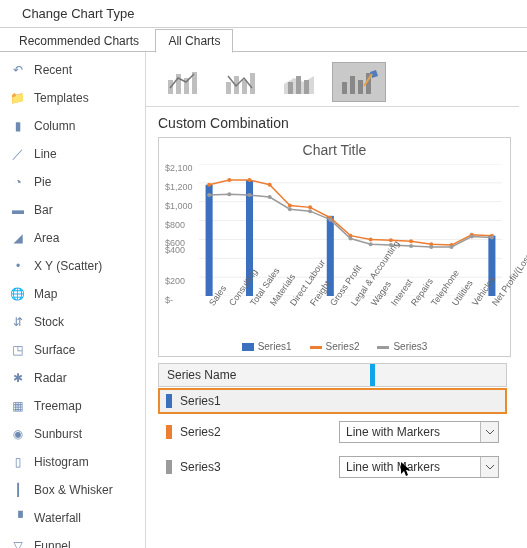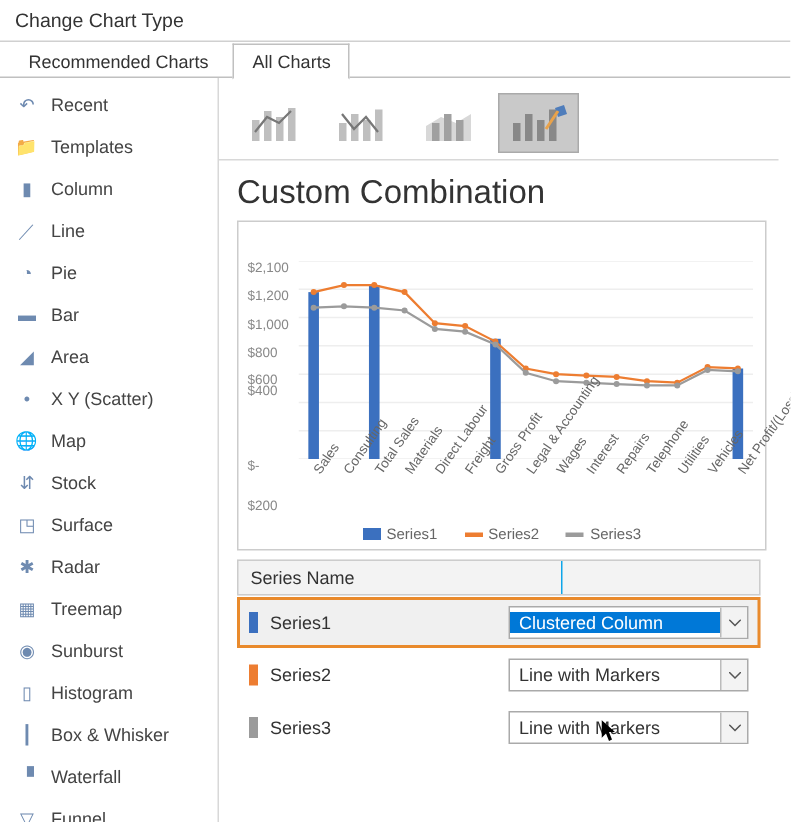--- a/index.html
+++ b/index.html
@@ -7,21 +7,21 @@
     margin: 0;
     font-family: "Segoe UI", Tahoma, sans-serif;
     font-size: 12px;
     background: #fff;
     color: #333;
     width: 527px;
     height: 548px;
     overflow: hidden;
   }
   .window-title {
-    padding: 6px 10px;
+    padding: 6px 22px;
     font-size: 13px;
     border-bottom: 1px solid #d0d0d0;
   }
   .tabs {
     position: relative;
     padding: 0 6px;
     border-bottom: 1px solid #c0c0c0;
     height: 24px;
   }
   .tab {
@@ -73,21 +73,21 @@
     border-bottom: 1px solid #d8d8d8;
   }
   .subtype-btn {
     width: 54px; height: 40px;
     border: 1px solid transparent;
     display:flex; align-items:center; justify-content:center;
     cursor:pointer;
   }
   .subtype-btn.active { background:#c9c9c9; border:1px solid #aaa; }
   .subtype-name {
-    font-size: 22px;
+    font-size: 14px;
     font-weight: 300;
     color: #333;
     padding: 8px 0 6px 12px;
   }
   .preview {
     margin: 0 8px 6px 12px;
     border: 1px solid #ccc;
     height: 220px;
     position: relative;
     background:#fff;
@@ -128,21 +128,21 @@
     font-size: 12px;
     padding: 4px 0 2px 12px;
   }
   .grid-head {
     display:flex;
     background:#f3f3f3;
     border:1px solid #ccc;
     margin: 2px 12px 0 12px;
     font-size:12px;
   }
-  .grid-head .c1 { width: 216px; padding:4px 8px; border-right:1px solid #0ea5e9; }
+  .grid-head .c1 { width: 216px; padding:4px 8px; border-right:5px solid #0ea5e9; }
   .grid-head .c2 { flex:1; padding:4px 8px; }
 
   .series-row {
     display:flex;
     align-items:center;
     margin: 1px 12px 0 12px;
     padding: 6px 8px;
     background:#fff;
   }
   .series-row.hl {
@@ -298,20 +298,21 @@
             <rect x="26" y="5" width="5" height="21" fill="#888"></rect>
           <path d="M30 4 l6 -2 l2 6 l-6 2 z" fill="#4f7dbb"></path>
           <path d="M24 18 l8 -12" stroke="#e9a24a" stroke-width="2"></path>
         </svg>
       </div>
     </div>
 
     <div class="subtype-name">Custom Combination</div>
 
     <div class="preview">
+      <div class="chart-title">Chart Title</div>
       <div class="plot-area" id="plot">
         <svg id="plotsvg" width="100%" height="100%" preserveAspectRatio="none" viewBox="0 0 303 132">
             <line x1="0" x2="303" y1="0" y2="0" stroke="#eee"></line>
             <line x1="0" x2="303" y1="18.857142857142858" y2="18.857142857142858" stroke="#eee"></line>
             <line x1="0" x2="303" y1="37.714285714285715" y2="37.714285714285715" stroke="#eee"></line>
             <line x1="0" x2="303" y1="56.57142857142857" y2="56.57142857142857" stroke="#eee"></line>
             <line x1="0" x2="303" y1="75.42857142857143" y2="75.42857142857143" stroke="#eee"></line>
             <line x1="0" x2="303" y1="94.28571428571429" y2="94.28571428571429" stroke="#eee"></line>
             <line x1="0" x2="303" y1="113.14285714285714" y2="113.14285714285714" stroke="#eee"></line>
             <line x1="0" x2="303" y1="132" y2="132" stroke="#eee"></line>
@@ -370,47 +371,37 @@
           <div class="xcat" style="left: 310.7px; top: 164px;">Vehicles</div>
           <div class="xcat" style="left: 330.9px; top: 164px;">Net Profit/(Loss)</div>
         </div>
       <div id="yticks">
           <div class="ytick" style="top: 20px;">$2,100</div>
           <div class="ytick" style="top: 38.8571px;">$1,200</div>
           <div class="ytick" style="top: 57.7143px; text-align: right;">$1,000</div>
           <div class="ytick" style="top: 76.5714px;">$800</div>
           <div class="ytick" style="top: 95.4286px;">$600</div>
           <div class="ytick" style="top: 102px;">$400</div>
-          <div class="ytick" style="top: 133.143px; margin-top: 46px;">$200</div>
+          <div class="ytick" style="top: 133.143px;">$200</div>
           <div class="ytick" style="top: 152px;">$-</div>
         </div>
       <div class="legend">
         <span><span class="sw" style="background:#3b70bf;height:8px;"></span><span>Series1</span></span>
         <span><span class="sw" style="background:#ed7d31"></span><span>Series2</span></span>
         <span><span class="sw" style="background:#9b9b9b"></span><span>Series3</span></span>
       </div>
     </div>
 
     <div class="grid-head">
       <div class="c1">Series Name</div>
     </div>
     <div id="series-rows">
         <div class="series-row hl">
           <div class="swatch" style="background: rgb(59, 112, 191);"></div>
           <div class="series-name">Series1</div>
-          <div class="type-cell">
-            <div class="combo blue">
-              <div class="txt">Clustered Column</div>
-              <div class="caret">
-                <svg width="8" height="5">
-                  <polyline points="0,0 4,4 8,0" fill="none" stroke="#555" stroke-width="1"></polyline>
-                </svg>
-              </div>
-            </div>
-          </div>
         </div>
         <div class="series-row">
           <div class="swatch" style="background: rgb(237, 125, 49);"></div>
           <div class="series-name">Series2</div>
           <div class="type-cell">
             <div class="combo">
               <div class="txt">Line with Markers</div>
               <div class="caret">
                 <svg width="8" height="5">
                   <polyline points="0,0 4,4 8,0" fill="none" stroke="#555" stroke-width="1"></polyline>

